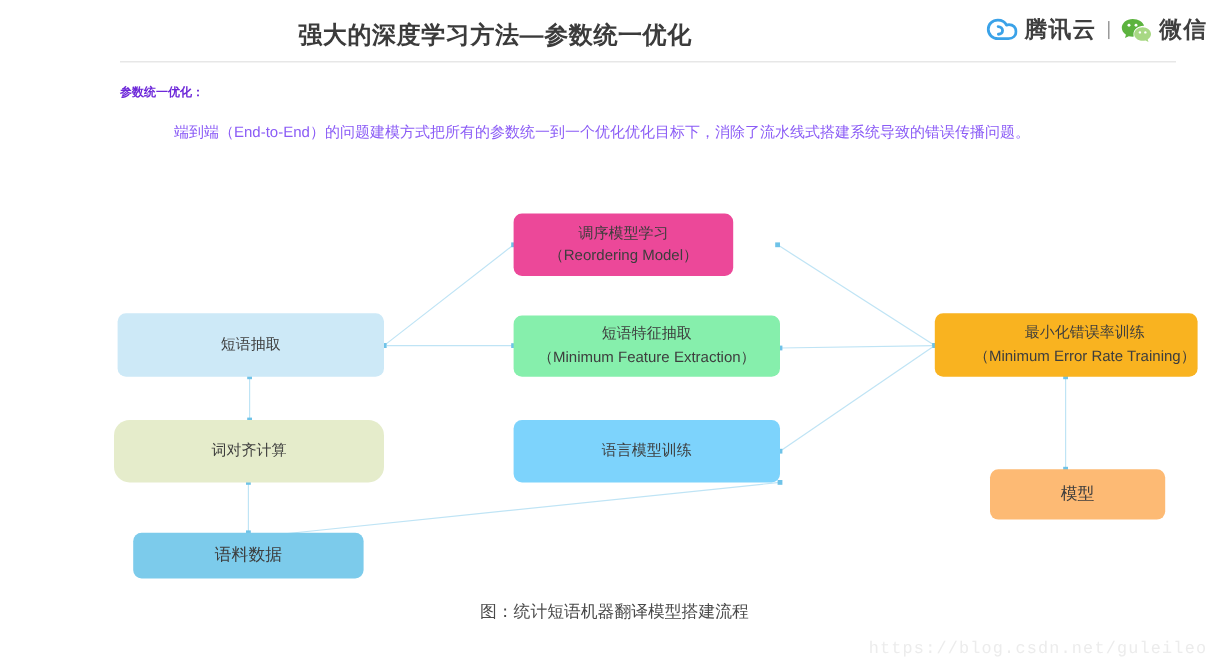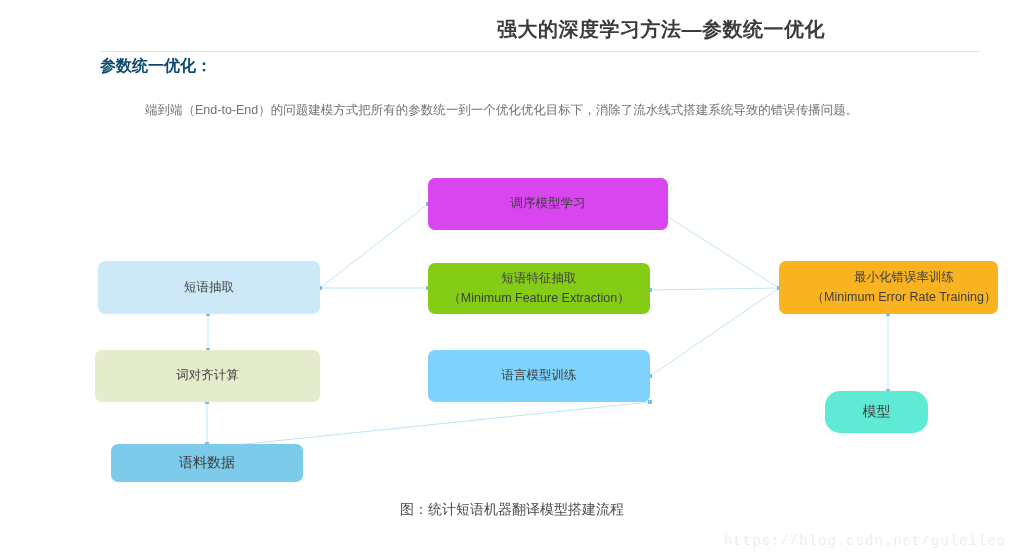--- a/index.html
+++ b/index.html
@@ -19,21 +19,21 @@
   .header {
     position: absolute;
     left: 0; top: 0;
     width: 1024px;
     height: 52px;
   }
   .page-title {
     position: absolute;
     left: 0; top: 16px;
     width: 825px;
-    text-align: right;
+    text-align: center;
     font-size: 20px;
     font-weight: bold;
     color: #3b3b3b;
     letter-spacing: 0.5px;
   }
   .brand {
     position: absolute;
     right: 18px; top: 11px;
     display: flex;
     align-items: center;
@@ -58,31 +58,31 @@
     position: absolute;
     left: 100px; top: 51px;
     width: 880px;
     height: 1px;
     background: #e2e2e2;
   }
 
   
   .section-head {
     position: absolute;
-    left: 100px; top: 56px;
-    font-size: 16px;
+    left: 100px; top: 70px;
+    font-size: 10px;
     font-weight: bold;
-    color: #0c4a6e;
+    color: #6d28d9;
   }
   .section-body {
     position: absolute;
     left: 145px; top: 101px;
     width: 850px;
     font-size: 12.5px;
-    color: #737373;
+    color: #8b5cf6;
     line-height: 18px;
   }
 
   
   .diagram {
     position: absolute;
     left: 0; top: 0;
     width: 1024px;
     height: 555px;
   }
@@ -123,20 +123,41 @@
     color: #ececec;
     letter-spacing: 1px;
   }
 </style>
 </head>
 <body>
 
 <div class="header">
   <div class="page-title">强大的深度学习方法—参数统一优化</div>
 
+  <div class="brand">
+    <span>
+      <svg class="cloud-icon" viewBox="0 0 34 26">
+        <path d="M12.5 2.2 C6.5 2.2 2 6.6 2 12.2 C2 18 6.6 22.4 12.6 22.4 L24 22.4 C29 22.4 32.3 19.1 32.3 14.6 C32.3 10.3 29.1 7.1 24.6 7.1 C23.6 7.1 22.7 7.3 21.9 7.6 C20.3 4.4 16.8 2.2 12.5 2.2 Z" fill="none" stroke="#3aa2e8" stroke-width="3.1" stroke-linejoin="round"></path>
+        <path d="M12.8 9.3 C15.6 9.3 17.6 11.2 17.6 13.6 C17.6 15.9 15.7 17.6 13.1 17.6" fill="none" stroke="#3aa2e8" stroke-width="3.1" stroke-linecap="round"></path>
+      </svg>
+    </span>
+    <span class="brand-name">腾讯云</span>
+    <span class="brand-sep">|</span>
+    <span>
+      <svg class="wechat-icon" viewBox="0 0 32 26">
+        <path d="M12.2 1.6 C5.9 1.6 1 5.7 1 10.7 C1 13.6 2.7 16.2 5.3 17.9 L4.3 21.2 L8.2 19.3 C9.4 19.6 10.8 19.8 12.2 19.8 C12.6 19.8 13 19.8 13.4 19.7 C13.1 18.9 13 18.1 13 17.3 C13 12.5 17.6 8.7 23.3 8.7 C23.5 8.7 23.7 8.7 23.9 8.7 C23 4.6 18.1 1.6 12.2 1.6 Z" fill="#5cb33e"></path>
+        <circle cx="8.4" cy="8.1" r="1.5" fill="#ffffff"></circle>
+        <circle cx="15.6" cy="8.1" r="1.5" fill="#ffffff"></circle>
+        <path d="M31 17.1 C31 13.2 27.1 10.1 22.4 10.1 C17.6 10.1 13.7 13.2 13.7 17.1 C13.7 21 17.6 24.1 22.4 24.1 C23.4 24.1 24.4 24 25.3 23.7 L28.4 25.2 L27.6 22.6 C29.7 21.3 31 19.3 31 17.1 Z" fill="#a8d884"></path>
+        <circle cx="19.6" cy="15.5" r="1.2" fill="#ffffff"></circle>
+        <circle cx="25.2" cy="15.5" r="1.2" fill="#ffffff"></circle>
+      </svg>
+    </span>
+    <span class="brand-name">微信</span>
+  </div>
 </div>
 <div class="divider"></div>
 
 <div class="section-head">参数统一优化：</div>
 <div class="section-body">端到端（End-to-End）的问题建模方式把所有的参数统一到一个优化优化目标下，消除了流水线式搭建系统导致的错误传播问题。</div>
 
 <div class="diagram">
   <svg class="edges" id="edge-layer" viewBox="0 0 1024 555">
       <line x1="320" y1="288" x2="428" y2="204" stroke="#bfe4f5" stroke-width="1"></line>
       <rect x="318" y="286" width="4" height="4" fill="#6fc3e8"></rect>
@@ -160,41 +181,42 @@
       <rect x="886" y="312" width="4" height="4" fill="#6fc3e8"></rect>
       <rect x="886" y="389" width="4" height="4" fill="#6fc3e8"></rect>
       <line x1="207" y1="444" x2="207" y2="402" stroke="#bfe4f5" stroke-width="1"></line>
       <rect x="205" y="442" width="4" height="4" fill="#6fc3e8"></rect>
       <rect x="205" y="400" width="4" height="4" fill="#6fc3e8"></rect>
       <line x1="207" y1="448" x2="650" y2="402" stroke="#bfe4f5" stroke-width="1"></line>
       <rect x="205" y="446" width="4" height="4" fill="#6fc3e8"></rect>
       <rect x="648" y="400" width="4" height="4" fill="#6fc3e8"></rect>
     </svg>
   <div id="node-layer">
-      <div class="node" style="left: 428px; top: 178px; width: 240px; height: 52px; background: #d946ef;">
+      <div class="node" style="left: 428px; top: 178px; width: 183px; height: 52px; background: #ec4899;">
         <div class="zh">调序模型学习</div>
+        <div class="en">（Reordering Model）</div>
       </div>
       <div class="node" style="left: 98px; top: 261px; width: 222px; height: 53px; background: rgb(205, 233, 247);">
         <div class="zh">短语抽取</div>
       </div>
-      <div class="node" style="left: 428px; top: 263px; width: 222px; height: 51px; background: #84cc16;">
+      <div class="node" style="left: 428px; top: 263px; width: 222px; height: 51px; background: #86efac;">
         <div class="zh">短语特征抽取</div>
         <div class="en">（Minimum Feature Extraction）</div>
       </div>
       <div class="node" style="left: 779px; top: 261px; width: 219px; height: 53px; background: rgb(249, 179, 32); padding-left: 31px;">
         <div class="zh">最小化错误率训练</div>
         <div class="en">（Minimum Error Rate Training）</div>
       </div>
-      <div class="node" style="left: 95px; top: 350px; width: 225px; height: 52px; background: rgb(229, 236, 203);">
+      <div class="node" style="left: 95px; top: 350px; width: 225px; height: 52px; background: rgb(229, 236, 203); border-radius: 13px;">
         <div class="zh">词对齐计算</div>
       </div>
       <div class="node" style="left: 428px; top: 350px; width: 222px; height: 52px; background: #7dd3fc;">
         <div class="zh">语言模型训练</div>
       </div>
-      <div class="node single" style="left: 825px; top: 391px; width: 103px; height: 42px; background: #5eead4; border-radius: 15px;">
+      <div class="node single" style="left: 825px; top: 391px; width: 146px; height: 42px; background: #fdba74;">
         <div class="zh">模型</div>
       </div>
       <div class="node single" style="left: 111px; top: 444px; width: 192px; height: 38px; background: rgb(124, 203, 235);">
         <div class="zh">语料数据</div>
       </div>
     </div>
 </div>
 
 <div class="caption">图：统计短语机器翻译模型搭建流程</div>
 <div class="watermark">https://blog.csdn.net/guleileo</div>

